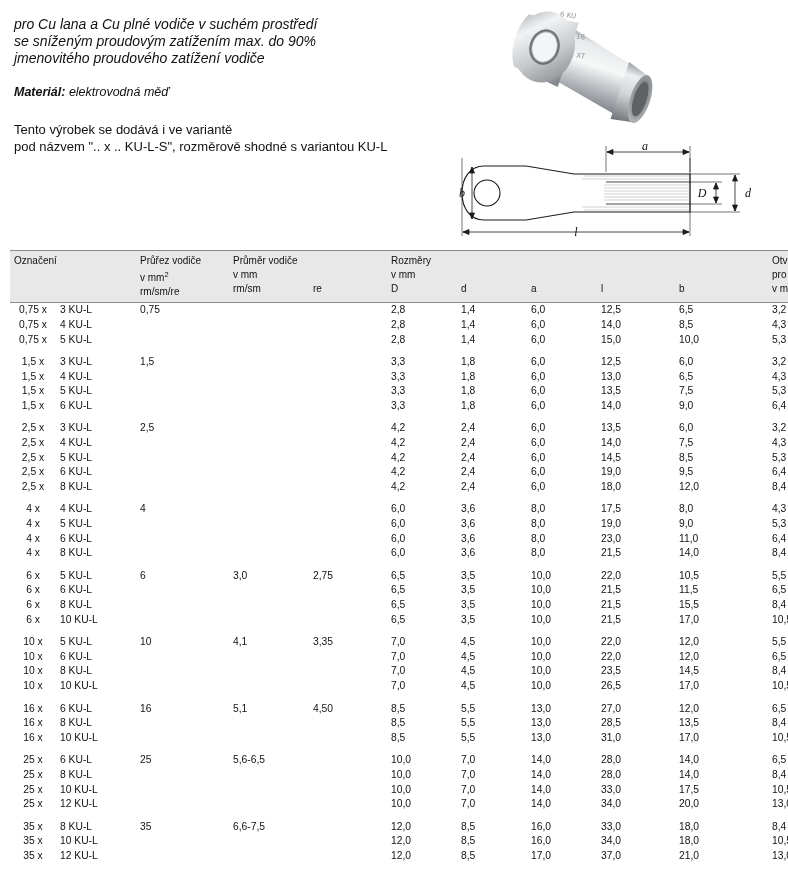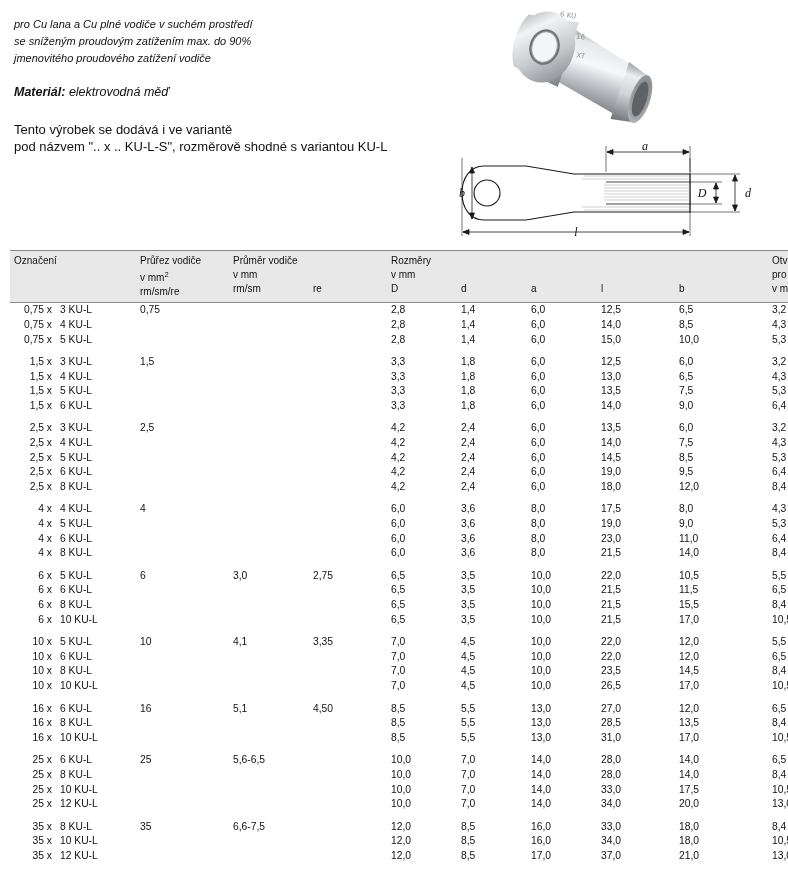--- a/index.html
+++ b/index.html
@@ -22,21 +22,21 @@
     padding: 10px 14px 0 14px;
     box-sizing: border-box;
     height: 250px;
   }
   .top-left {
     width: 440px;
     flex: 0 0 440px;
     padding-top: 6px;
   }
   .intro-line {
-    font-size: 11px;
+    font-size: 14px;
     font-style: italic;
     line-height: 17px;
     color: #111;
   }
   .para {
     margin-top: 17px;
     font-size: 12.5px;
     line-height: 17px;
     color: #111;
     font-style: italic;
@@ -104,21 +104,21 @@
     color: #111;
     vertical-align: top;
     white-space: nowrap;
   }
   tr.group-gap td {
     height: 8px;
     line-height: 8px;
     font-size: 0;
     padding: 0;
   }
-  .c-desig1 { width: 38px; text-align: right; }
+  .c-desig1 { width: 38px; text-align: center; }
   .c-desig2 { width: 72px; text-align: left; }
   .c-prurez { width: 85px; }
   .c-rmsm   { width: 72px; }
   .c-re     { width: 70px; }
   .c-D      { width: 62px; }
   .c-d      { width: 62px; }
   .c-a      { width: 62px; }
   .c-l      { width: 70px; }
   .c-b      { width: 85px; }
   .c-otvor  { width: 70px; }

